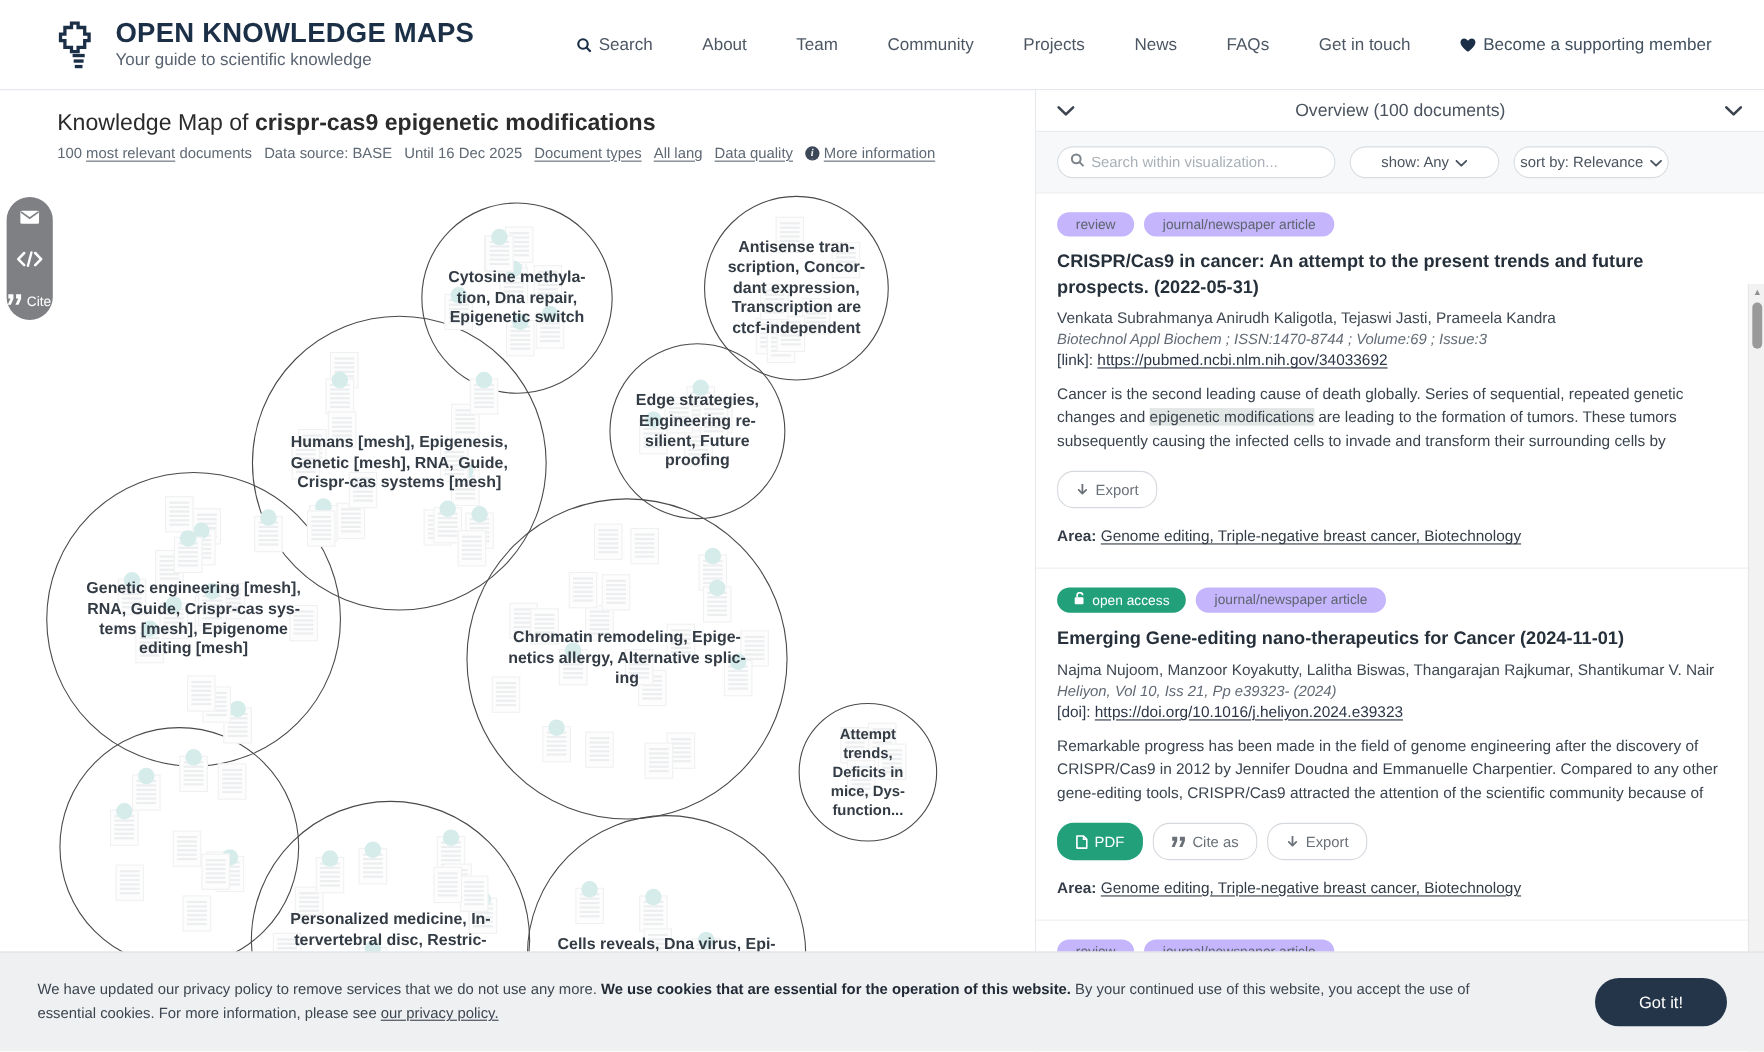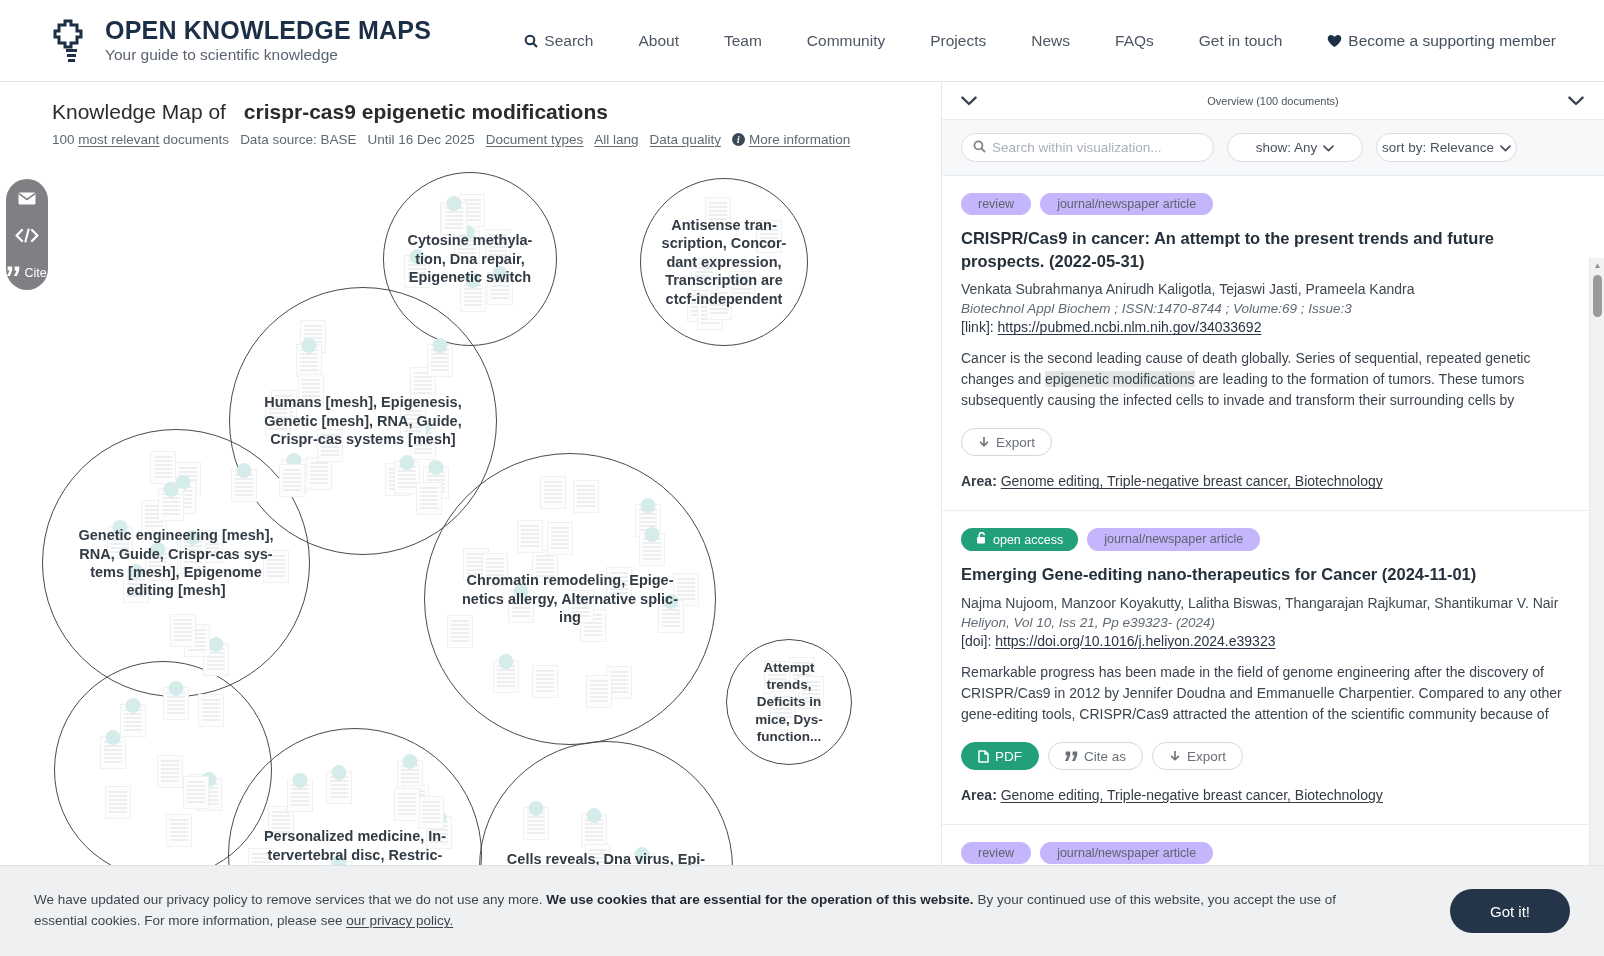--- a/index.html
+++ b/index.html
@@ -37,21 +37,21 @@
   #main-nav .nav-link { display: flex; align-items: center; gap: 6px; cursor: pointer; white-space: nowrap; }
   .nav-icon { display: inline-flex; color: #1b2f47; }
   .supporter { color: #42505f; }
 
   
   #map-title-bar {
     position: absolute; top: 82px; left: 0;
     width: 940px; padding: 16px 0 0 52px;
   }
   #map-title { font-size: 21px; color: #2b2b2b; font-weight: 400; line-height: 1.3; }
-  #map-title b { font-weight: bold; margin-left: 12px; }
+  #map-title b { font-weight: bold; }
   #map-meta {
     margin-top: 7px; font-size: 13.5px; color: #5f6974;
     display: flex; align-items: center; gap: 11px; flex-wrap: wrap;
   }
   #map-meta .u { text-decoration: underline; text-underline-offset: 2px; cursor: pointer; }
   .info-badge {
     display: inline-flex; align-items: center; justify-content: center;
     width: 13px; height: 13px; border-radius: 50%;
     background: #3c4858; color: #fff; font-size: 9.5px; font-weight: bold;
     margin-right: 4px; font-style: italic; font-family: "Liberation Serif", serif;
@@ -119,21 +119,21 @@
     background: #ffffff;
     border-left: 1px solid #e4e7ea;
     display: flex; flex-direction: column;
   }
   #panel-head {
     position: relative; height: 38px; flex: 0 0 auto;
     border-bottom: 1px solid #e9ecee;
     display: flex; align-items: center; justify-content: center;
     background: #fff;
   }
-  #panel-title { font-size: 11px; color: #4a535e; }
+  #panel-title { font-size: 16px; color: #4a535e; }
   .panel-chev {
     position: absolute; top: 50%; transform: translateY(-50%);
     color: #3c4450; cursor: pointer; display: flex;
   }
   .panel-chev.left { left: 19px; }
   .panel-chev.right { right: 20px; }
 
   #panel-controls {
     flex: 0 0 auto; height: 56px;
     background: #f7f8f9; border-bottom: 1px solid #e9ecee;
@@ -188,21 +188,21 @@
   .doc-abstract {
     font-size: 14px; color: #3b444e; line-height: 1.49;
     margin-top: 13px; max-height: 64px; overflow: hidden;
   }
   .doc-abstract .hl { background: #e2e7e5; }
   .btn-row { display: flex; gap: 9px; margin-top: 16px; }
   .btn {
     height: 28px; border-radius: 15px; border: 1px solid #d5d9dd;
     background: #fff; color: #6a7078; font-size: 13.5px;
     display: inline-flex; align-items: center; gap: 6px;
-    padding: 4px 16px; cursor: pointer;
+    padding: 16px 16px; cursor: pointer;
   }
   .btn.primary { background: #22a07a; border-color: #22a07a; color: #fff; }
   .doc-area { margin-top: 17px; font-size: 14px; color: #333c46; }
   .doc-area b { font-weight: bold; }
   .doc-area .areas { text-decoration: underline; text-underline-offset: 2px; cursor: pointer; }
 
   
   #panel-scrollbar {
     position: absolute; right: 0; top: 176px;
     width: 15px; height: 700px; background: #f2f2f2;
@@ -345,21 +345,21 @@
         <svg width="13" height="11" viewBox="0 0 13 11">
           <path d="M0 10 L2.6 4.4 H0.6 V0.6 H5.2 V4.6 L2.9 10 Z" fill="#ffffff"></path>
           <path d="M7 10 L9.6 4.4 H7.6 V0.6 H12.2 V4.6 L9.9 10 Z" fill="#ffffff"></path>
         </svg>
       </span>
       <span>Cite</span>
     </div>
   </div>
 
   <div id="knowledge-map">
-      <div class="bubble" style="left: 383px; top: 20px; height: 174px; width: 174px;">
+      <div class="bubble" style="left: 383px; top: 32px; height: 174px; width: 174px;">
         <span class="paper" style="left: 100.934px; top: 56.361px;"></span>
         <span class="paper" style="left: 68.6226px; top: 29.7462px;"></span>
         <span class="paper" style="left: 74.6389px; top: 21.4739px;"></span>
         <span class="paper" style="left: 55.8208px; top: 29.3394px;"></span>
         <span class="paper oa" style="left: 75.7509px; top: 105.825px;"></span>
         <span class="paper oa" style="left: 69.7569px; top: 58.467px;"></span>
         <span class="paper oa" style="left: 20.3662px; top: 81.968px;"></span>
         <span class="paper oa" style="left: 103.259px; top: 99.4746px;"></span>
         <span class="paper oa" style="left: 56.7647px; top: 28.6384px;"></span>
         <div class="bubble-label" style="white-space: pre-line;">Cytosine methyla-
@@ -394,20 +394,32 @@
         <span class="paper" style="left: 49.0346px; top: 176.452px;"></span>
         <span class="paper oa" style="left: 193.121px; top: 178.488px;"></span>
         <span class="paper" style="left: 87.0342px; top: 140.525px;"></span>
         <span class="paper" style="left: 169.767px; top: 116.837px;"></span>
         <span class="paper oa" style="left: 164.356px; top: 173.356px;"></span>
         <span class="paper" style="left: 185.71px; top: 194.05px;"></span>
         <span class="paper oa" style="left: 196.619px; top: 55.9008px;"></span>
         <div class="bubble-label" style="white-space: pre-line;">Humans [mesh], Epigenesis,
 Genetic [mesh], RNA, Guide,
 Crispr-cas systems [mesh]</div>
+      </div>
+      <div class="bubble" style="left: 554px; top: 160px; height: 160px; width: 160px;">
+        <span class="paper oa" style="left: 68.8332px; top: 37.8238px;"></span>
+        <span class="paper" style="left: 67.1478px; top: 77.7869px;"></span>
+        <span class="paper" style="left: 49.1443px; top: 47.8874px;"></span>
+        <span class="paper oa" style="left: 25.634px; top: 66.7694px;"></span>
+        <span class="paper" style="left: 84.8913px; top: 47.6351px;"></span>
+        <span class="paper" style="left: 80.5448px; top: 53.3948px;"></span>
+        <div class="bubble-label" style="white-space: pre-line;">Edge strategies,
+Engineering re-
+silient, Future
+proofing</div>
       </div>
       <div class="bubble" style="left: 42px; top: 277px; height: 268px; width: 268px;">
         <span class="paper" style="left: 220.355px; top: 119.854px;"></span>
         <span class="paper oa" style="left: 134.301px; top: 110.916px;"></span>
         <span class="paper oa" style="left: 159.795px; top: 212.725px;"></span>
         <span class="paper" style="left: 97.96px; top: 69.532px;"></span>
         <span class="paper" style="left: 140.937px; top: 193.546px;"></span>
         <span class="paper" style="left: 131.598px; top: 31.5912px;"></span>
         <span class="paper oa" style="left: 102.186px; top: 118.214px;"></span>
         <span class="paper" style="left: 153.844px; top: 99.682px;"></span>

